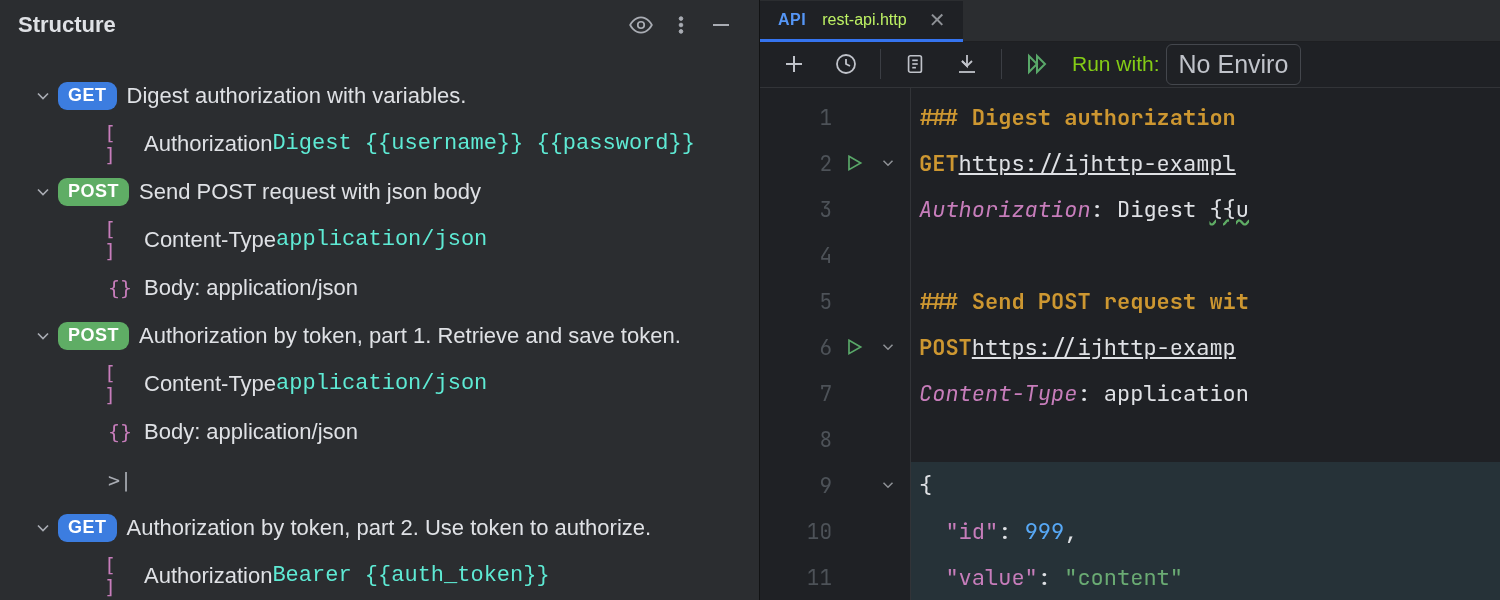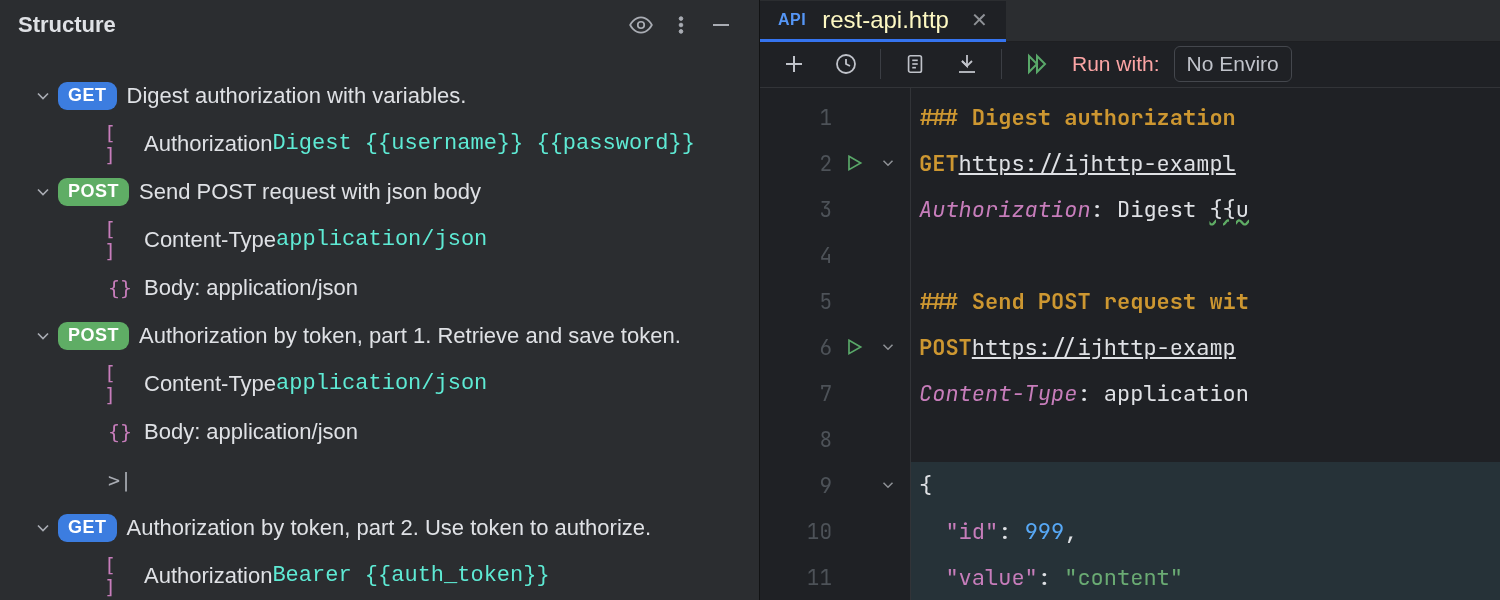--- a/index.html
+++ b/index.html
@@ -120,21 +120,21 @@
     border-bottom: 3px solid #3574f0;
     position: relative;
     top: 1px;
   }
   .tab .api-label {
     font-size: 16px;
     font-weight: 700;
     color: #5596f6;
     letter-spacing: 0.5px;
   }
-  .tab-name  { color: #fef9c3; font-size: 24px; }
+  .tab-name  { color: #bef264; font-size: 16px; }
   .tab-close { color: #8f9297; margin-left: 6px; font-size: 20px; }
 
   .toolbar {
     display: flex;
     align-items: center;
     height: 60px;
     padding: 0 10px;
     gap: 4px;
     border-bottom: 1px solid #323438;
     background: #1f2125;
@@ -147,27 +147,27 @@
     justify-content: center;
     color: #c0c3ca;
     border-radius: 4px;
   }
   .toolbar .sep {
     width: 1px;
     height: 30px;
     background: #3b3e44;
     margin: 0 6px;
   }
-  .run-with { color: #fca5a5; font-size: 21px; margin-left: 8px; margin-right: 10px; white-space: nowrap;}
+  .run-with { color: #84cc16; font-size: 21px; margin-left: 8px; margin-right: 2px; white-space: nowrap;}
   .env-select {
     border: 1px solid #44474d;
     border-radius: 6px;
     padding: 5px 12px;
     color: #c0c3ca;
-    font-size: 21px;
+    font-size: 25px;
     white-space: nowrap;
   }
 
   .code-area { flex: 1; display: flex; font-family: "JetBrains Mono","Menlo","Consolas",monospace; font-size: 22px; }
   .gutter {
     width: 150px;
     background: #1f2125;
     padding-top: 6px;
   }
   .gline {

